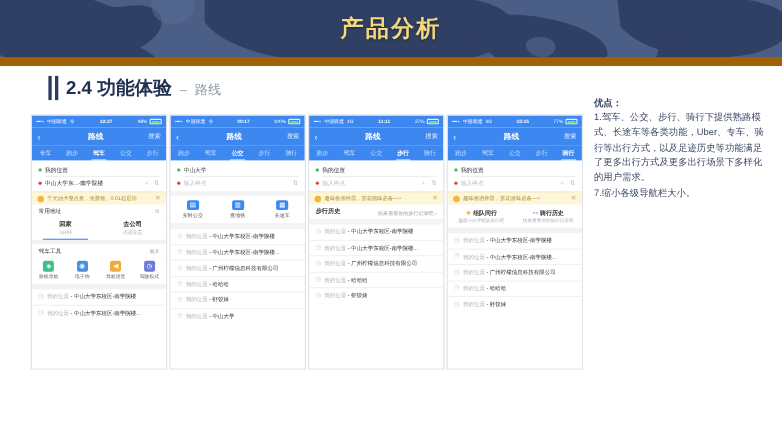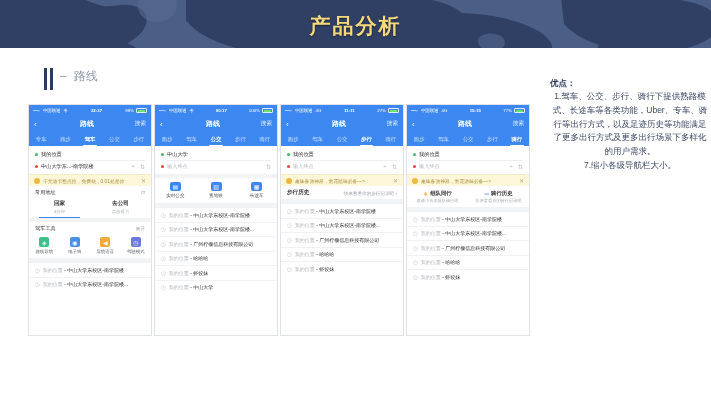--- a/index.html
+++ b/index.html
@@ -6,21 +6,21 @@
   html, body {
     width: 711px; height: 400px;
     font-family: "Liberation Sans", "DejaVu Sans", sans-serif;
     background: #ffffff;
     overflow: hidden;
   }
   .slide { position: relative; width: 711px; height: 400px; background: #fff; }
 
   
   .banner {
-    position: absolute; left: 0; top: 0; width: 711px; height: 48px;
+    position: absolute; left: 0; top: 0; width: 711px; height: 60px;
     background: #a16207;
     overflow: hidden;
   }
   .banner-map { position: absolute; inset: 0; opacity: 1; }
   .banner-title {
     position: absolute; left: 0; top: 0; width: 711px; height: 52px;
     display: flex; align-items: center; justify-content: center;
     color: #f5d97b; font-size: 21px; font-weight: bold; letter-spacing: 2px;
     text-shadow: 0 1px 2px rgba(0,0,0,.45);
   }
@@ -160,24 +160,24 @@
   .divider-line { height: 4px; background: #f2f3f5; }
 
   
   .caption {
     position: absolute; left: 28px; top: 344px; width: 504px;
     text-align: center; font-size: 9px; color: #44506b; font-weight: bold;
     letter-spacing: .5px;
   }
 
   
-  .panel { position: absolute; left: 540px; top: 78px; width: 160px; margin-left: 10px; }
+  .panel { position: absolute; left: 540px; top: 88px; width: 160px; }
   .p-head { font-size: 8.5px; font-weight: bold; color: #2c3c5e; margin-top: 5px; }
   .p-head:first-child { margin-top: 0; }
-  .p-line { font-size: 8.5px; color: #3b4763; line-height: 1.62; text-align: center; }
+  .p-line { font-size: 8.5px; color: #3b4763; line-height: 1.62; }
 </style>
 </head>
 <body>
 
 <div class="slide">
 
   <div class="banner">
     <svg class="banner-map" viewBox="0 0 711 52" preserveAspectRatio="xMidYMid slice">
       <rect width="711" height="52" fill="#4b5e86"></rect>
       <g fill="#2e3e62" opacity="0.92">
@@ -194,20 +194,21 @@
       </g>
     </svg>
     <div class="banner-title">产品分析</div>
   </div>
 
   <div class="section-title">
     <span class="bars">
         <i></i>
         <i></i>
       </span>
+    <span class="sec-main">2.4 功能体验</span>
     <span class="sec-dash">–</span>
     <span class="sec-sub">路线</span>
   </div>
 
   <div class="phones">
 
     <div class="phone">
       <div class="statusbar">
         <span class="sb-dots">••••∘</span>
         <span class="sb-carrier">中国联通</span>

